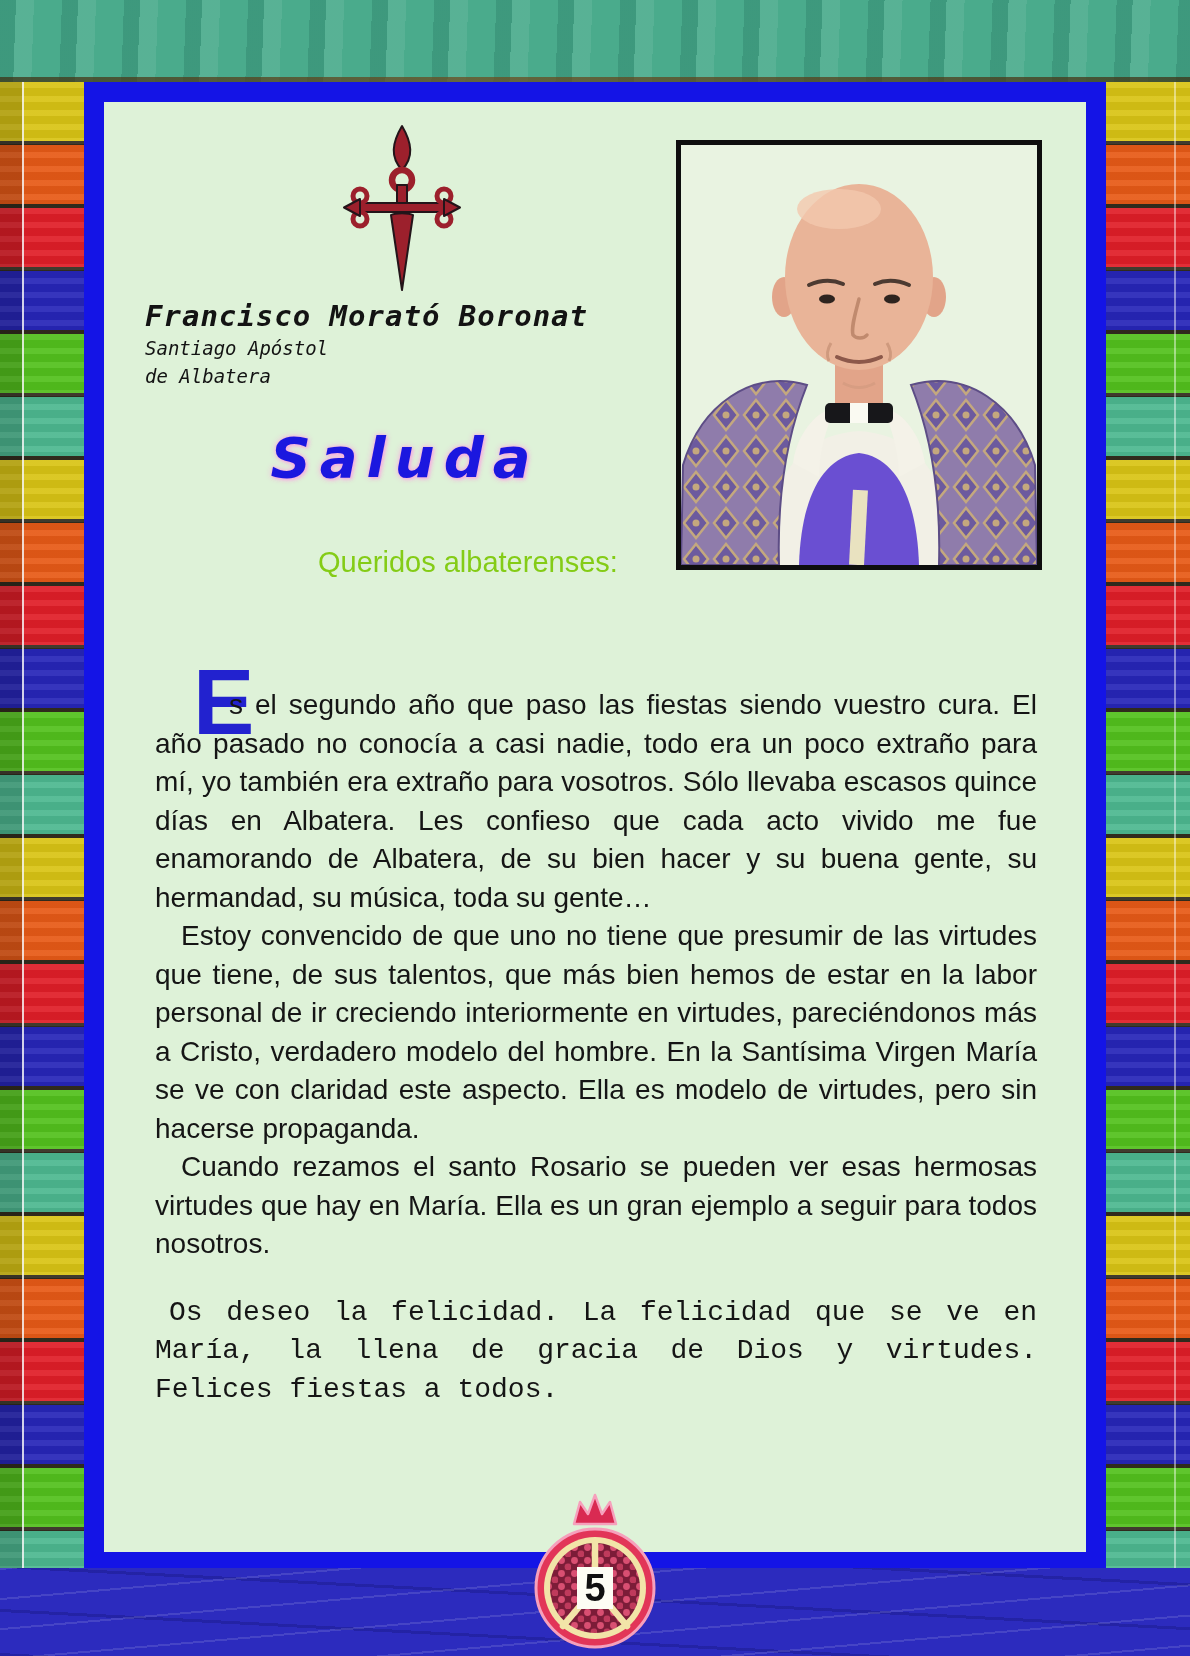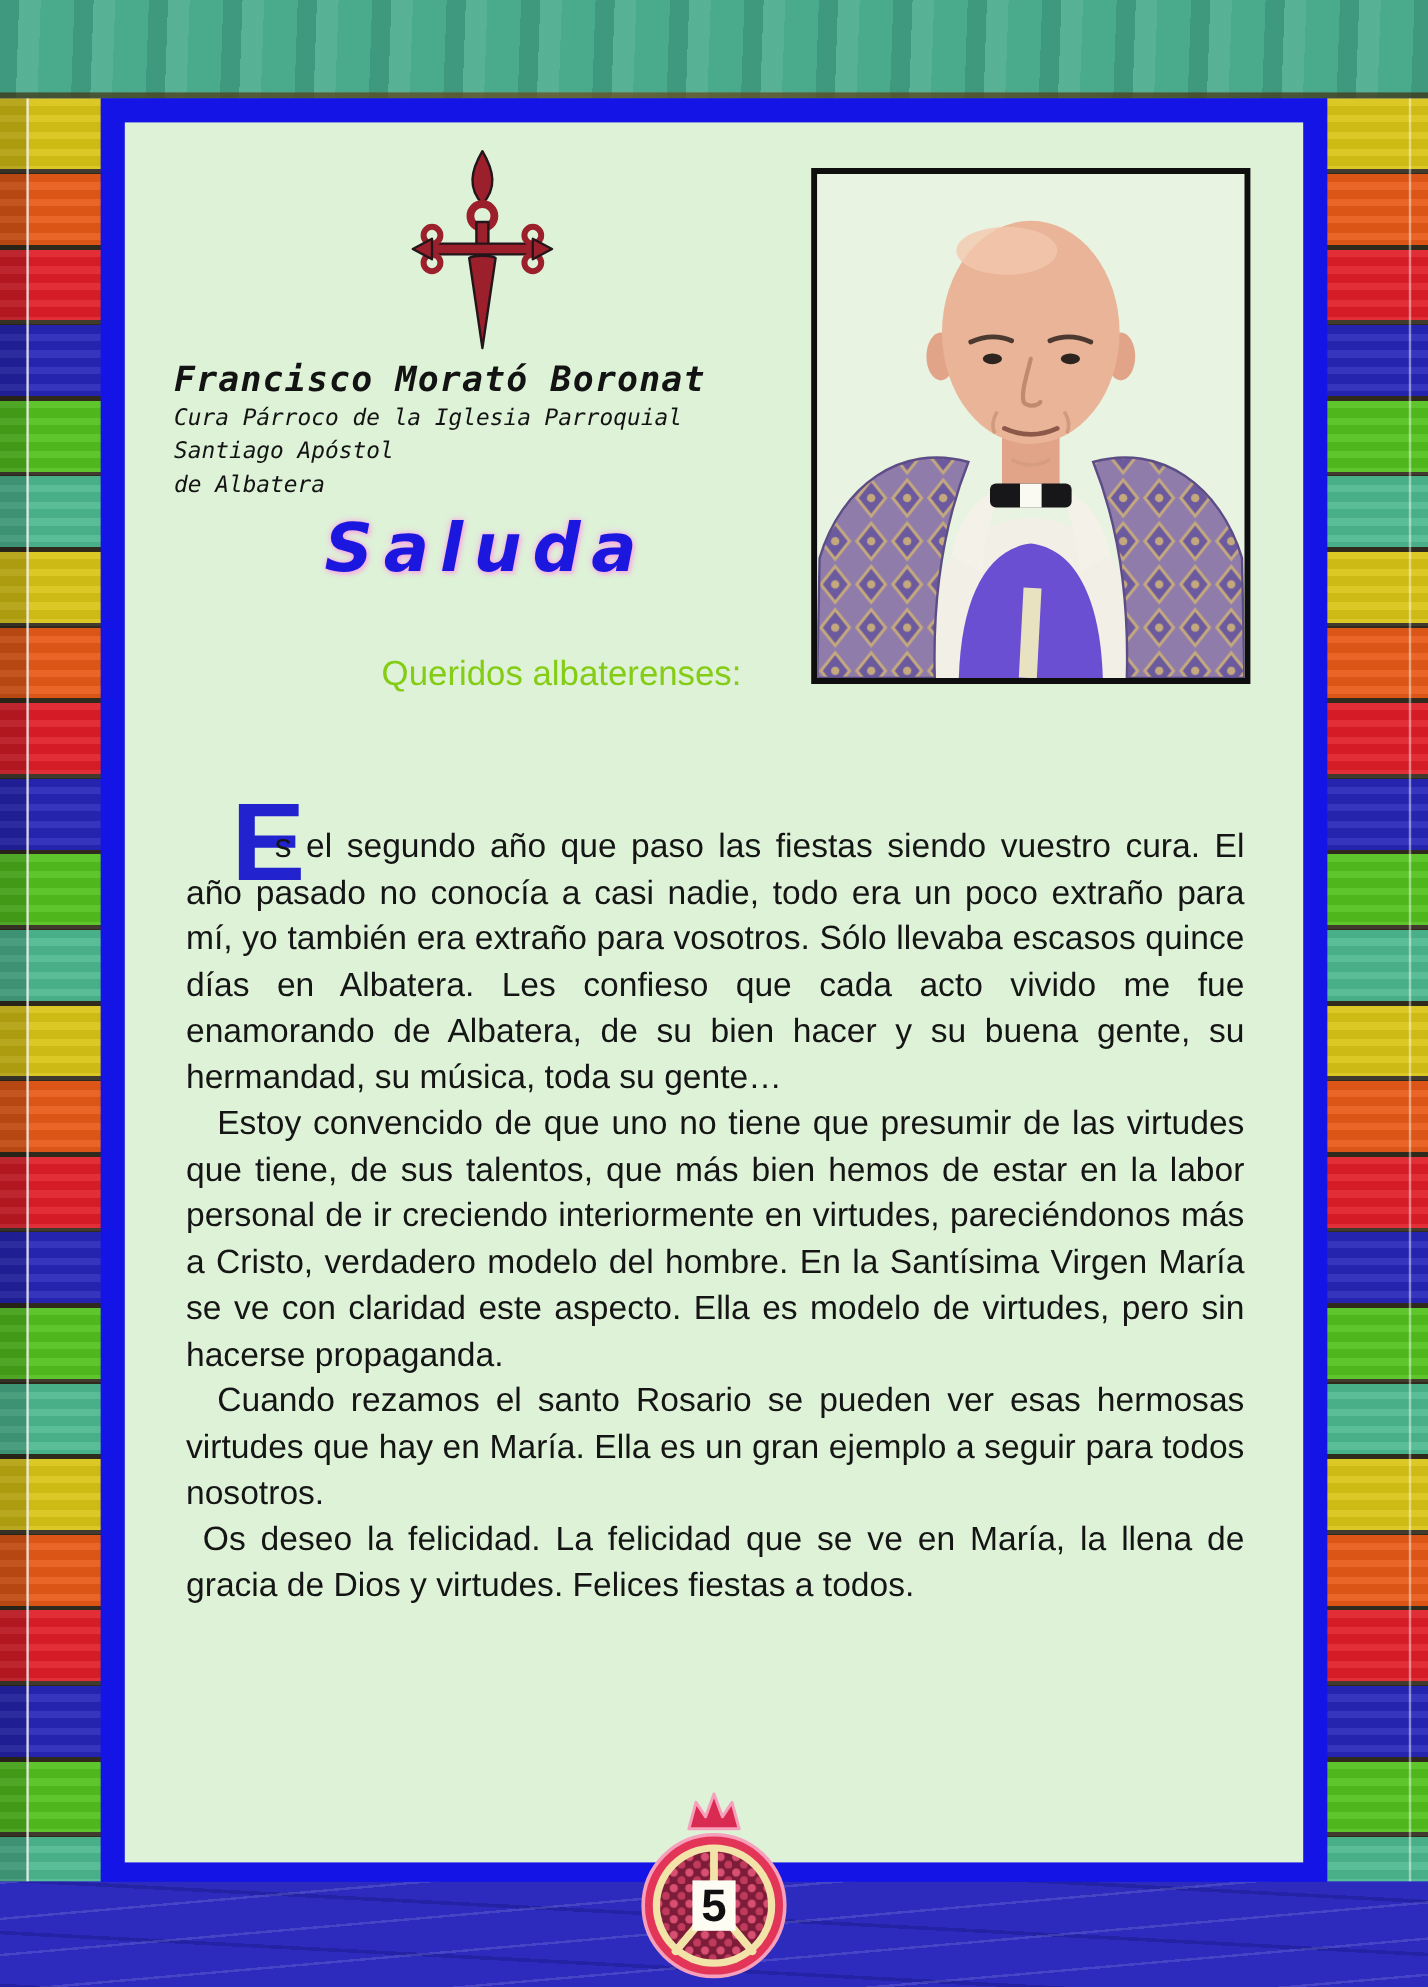--- a/index.html
+++ b/index.html
@@ -79,21 +79,21 @@
     position:absolute; left:193px; top:660px;
     font:600 92px/84px "Liberation Sans", sans-serif; color:#2222cf;
   }
   .bodytext {
     position:absolute; left:155px; top:686px; width:882px;
     font-size:28px; line-height:38.5px; color:#151515; text-align:justify;
   }
   .bodytext p { margin:0; }
   .bodytext p.first { text-indent:74px; }
   .bodytext p.mid   { text-indent:26px; }
-  .bodytext p.last  { text-indent:14px; }
+  .bodytext p.last  { margin-top:30px; text-indent:14px;font-family:Liberation Mono, monospace; }
 
   .pomegranate { position:absolute; left:532px; top:1492px; width:126px; height:160px; z-index:10; }
 </style>
 </head>
 <body>
 
 <div class="page">
 
   <div class="band-top"></div>
   <div class="stripes left"></div>
@@ -114,21 +114,20 @@
       <path d="M2 84.5 L18 76 L18 93 Z"></path>
       <circle cx="102" cy="73" r="7" fill="none" stroke="#9c202c" stroke-width="5"></circle>
       <circle cx="102" cy="96" r="7" fill="none" stroke="#9c202c" stroke-width="5"></circle>
       <path d="M118 84.5 L102 76 L102 93 Z"></path>
       <path d="M60 167 L49 92 C53 89.5 67 89.5 71 92 Z"></path>
     </g>
   </svg>
 
   <div class="name-block">
     <div class="name">Francisco Morató Boronat</div>
-    <div class="role">Cura Párroco de la Iglesia Parroquial</div>
     <div class="role">Santiago Apóstol</div>
     <div class="role">de Albatera</div>
   </div>
 
   <div class="saluda">Saluda</div>
 
   <div class="photo">
     <svg viewBox="0 0 356 420" width="356" height="420" aria-hidden="true">
       <defs>
         <pattern id="stolepat" width="30" height="36" patternUnits="userSpaceOnUse">

